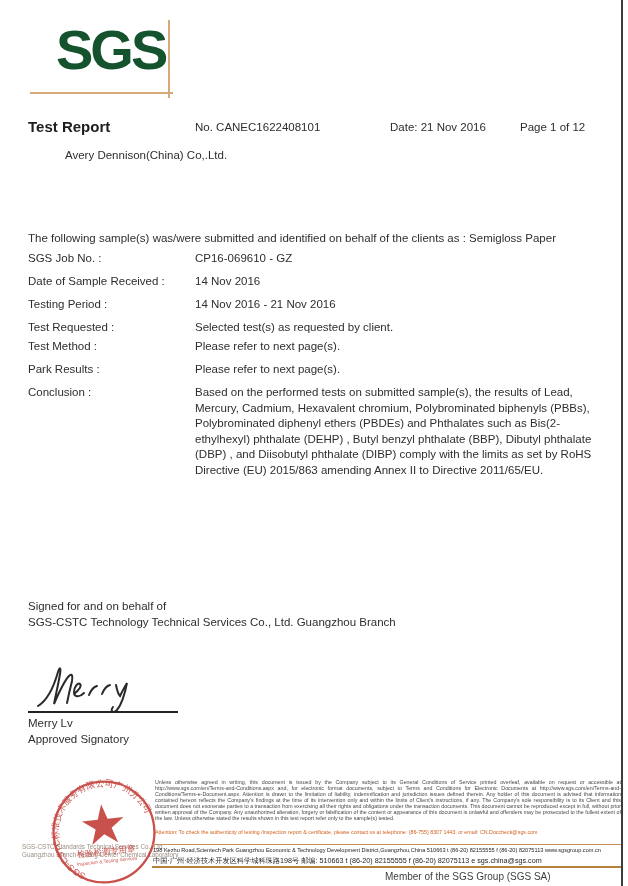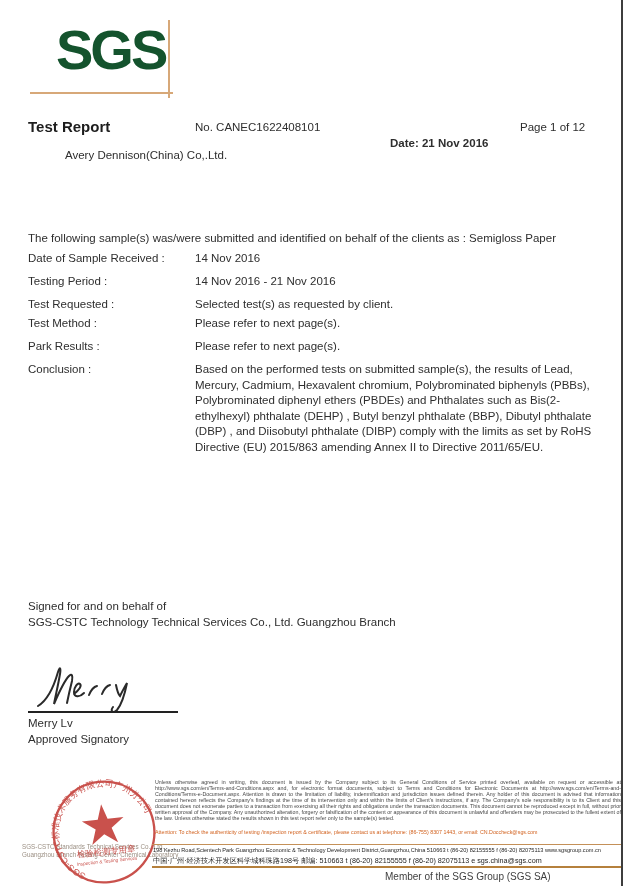--- a/index.html
+++ b/index.html
@@ -14,21 +14,21 @@
     position:absolute; left:56px; top:22px;
     font-size:56px; font-weight:bold; letter-spacing:-3px;
     color:#14532d; line-height:1;
   }
   .logo-underline { position:absolute; left:30px; top:92px; width:143px; height:2px; background:#d7a878; }
   .logo-vline { position:absolute; left:168px; top:20px; width:2px; height:78px; background:#d7a878; }
   
   .header-row { position:absolute; left:28px; top:117px; width:572px; height:20px;text-align:right; }
   .report-title { position:absolute; left:0; top:0; font-size:15px; font-weight:bold; color:#1d1d1d; }
   .report-no { position:absolute; left:167px; top:3px; }
-  .report-date { position:absolute; left:362px; top:19px;font-weight:bold; }
+  .report-date { position:absolute; left:362px; top:3px; }
   .report-page { position:absolute; left:492px; top:3px; }
   
   .client { position:absolute; left:28px; top:148px; width:572px;margin-left:37px; }
   .client div { margin-bottom:7px; }
   
   .sample-statement { position:absolute; left:28px; top:231px; width:580px; }
   .info-table { position:absolute; left:28px; top:251px; width:578px; }
   .info-row { display:flex; margin-bottom:7.5px; }
   .info-row .lbl { width:167px; flex:0 0 167px; }
   .info-row .val { flex:1; }
@@ -78,20 +78,24 @@
     <div class="report-page">Page 1 of 12</div>
   </div>
 
   <div class="client">
     <div>Avery Dennison(China) Co,.Ltd.</div>
   </div>
 
   <div class="sample-statement">The following sample(s) was/were submitted and identified on behalf of the clients as : Semigloss Paper</div>
 
   <div class="info-table">
+    <div class="info-row">
+      <span class="lbl">SGS Job No. :</span>
+      <span class="val">CP16-069610 - GZ</span>
+    </div>
     <div class="info-row">
       <span class="lbl">Date of Sample Received :</span>
       <span class="val">14 Nov 2016</span>
     </div>
     <div class="info-row">
       <span class="lbl">Testing Period :</span>
       <span class="val">14 Nov 2016 - 21 Nov 2016</span>
     </div>
     <div class="info-row row-tight">
       <span class="lbl">Test Requested :</span>

